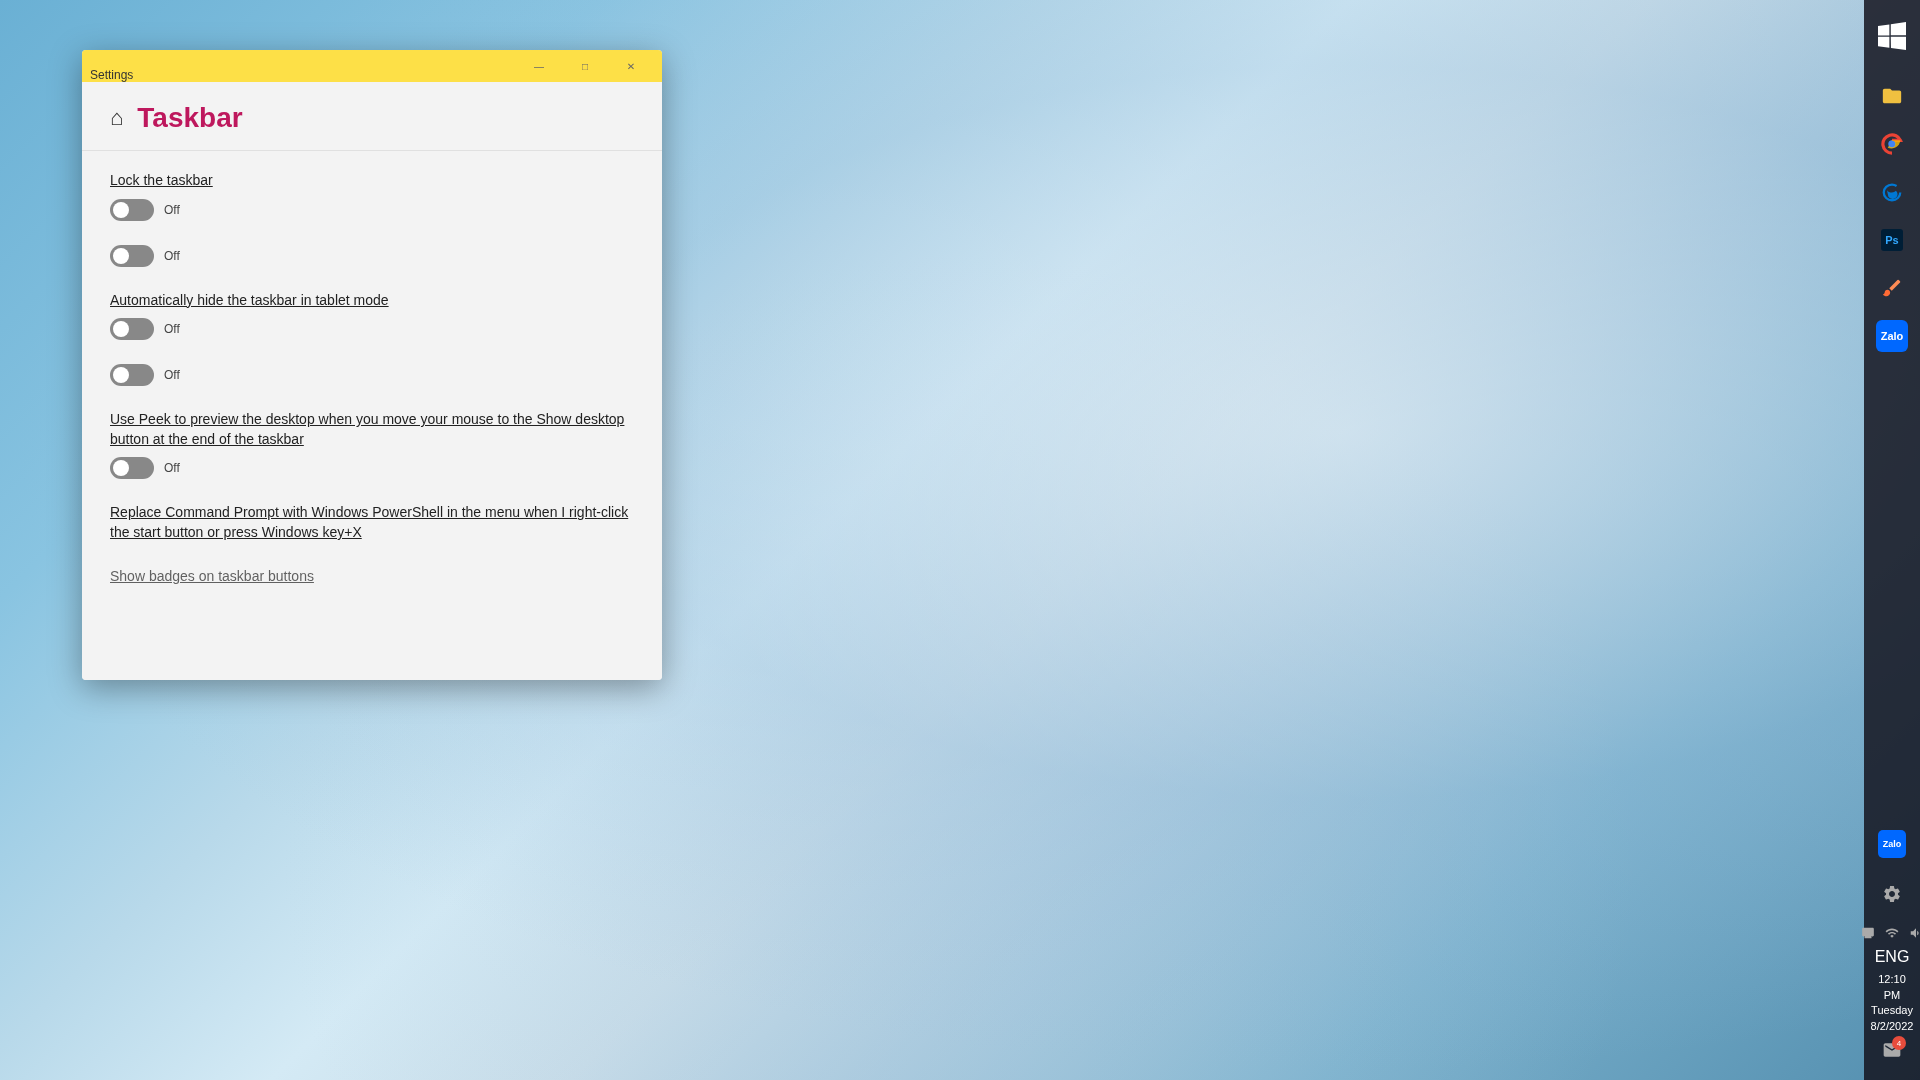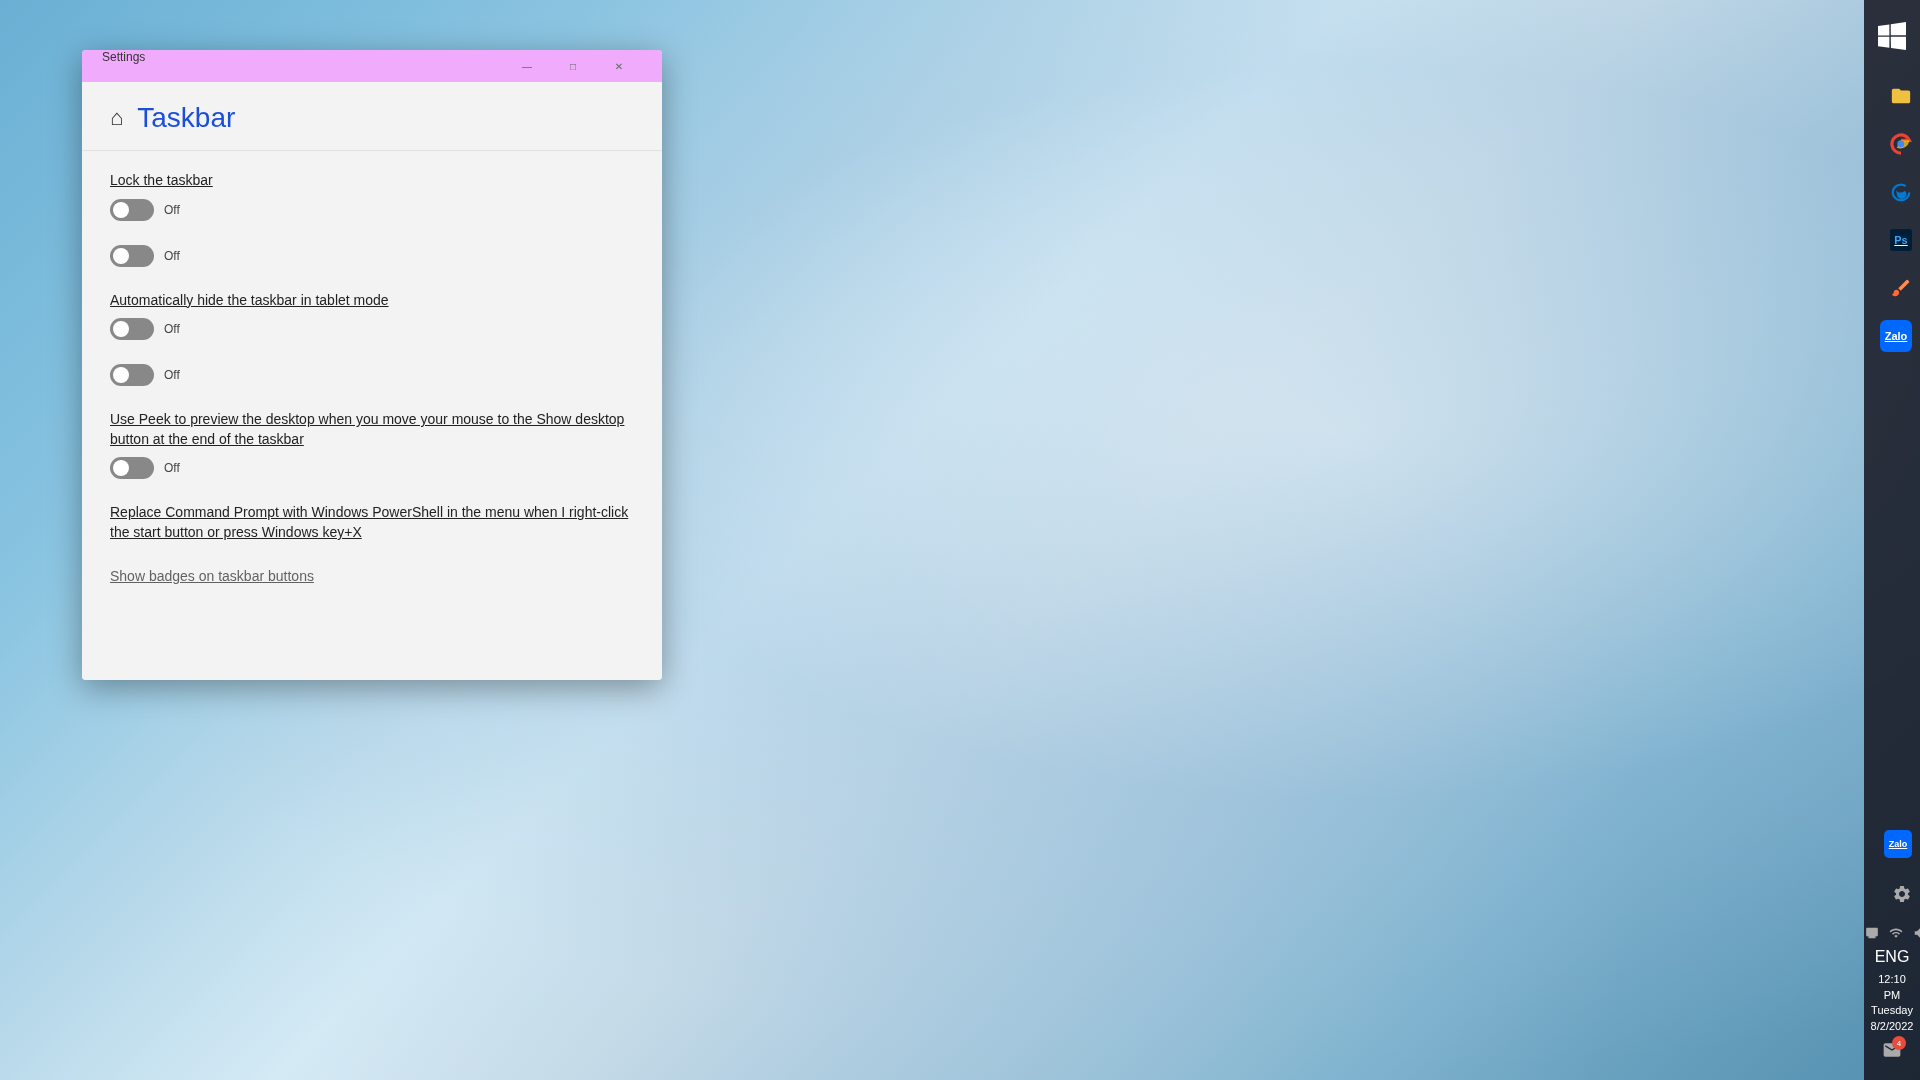--- a/index.html
+++ b/index.html
@@ -43,26 +43,25 @@
       padding: 8px 0;
       z-index: 10;
     }
 
     .taskbar-icon {
       width: 40px;
       height: 40px;
       margin: 4px 0;
       display: flex;
       align-items: center;
-      justify-content: flex-end;
+      justify-content: center;
       border-radius: 4px;
       cursor: pointer;
       color: white;
       font-size: 20px;
-      text-decoration: underline;
     }
 
     
     .win-logo {
       width: 40px;
       height: 40px;
       margin: 8px 0 16px 0;
       display: flex;
       align-items: center;
       justify-content: center;
@@ -129,24 +128,24 @@
       border-radius: 4px;
       box-shadow: 0 8px 32px rgba(0,0,0,0.35);
       z-index: 20;
       overflow: hidden;
       display: flex;
       flex-direction: column;
     }
 
     .window-titlebar {
       height: 32px;
-      background: #f0abfc;
-      display: flex;
-      align-items: flex-start;
-      padding: 0 20px;
+      background: #fde047;
+      display: flex;
+      align-items: flex-end;
+      padding: 0 8px;
       flex-shrink: 0;
     }
 
     .window-title {
       font-size: 12px;
       color: #333;
       flex: 1;
     }
 
     .window-controls {
@@ -180,22 +179,22 @@
       background: #f3f3f3;
     }
 
     .home-icon {
       font-size: 22px;
       color: #333;
     }
 
     .page-title {
       font-size: 28px;
-      font-weight: 400;
-      color: #1d4ed8;
+      font-weight: 700;
+      color: #be185d;
     }
 
     .settings-body {
       padding: 20px 28px;
       background: #f3f3f3;
     }
 
     .setting-item {
       margin-bottom: 24px;
     }

